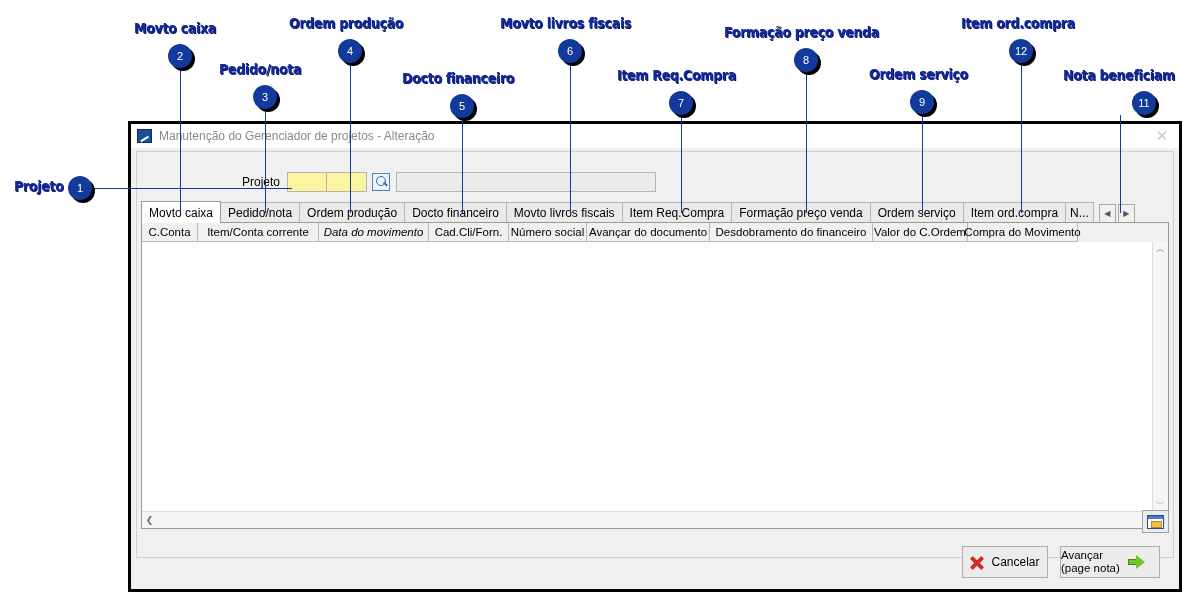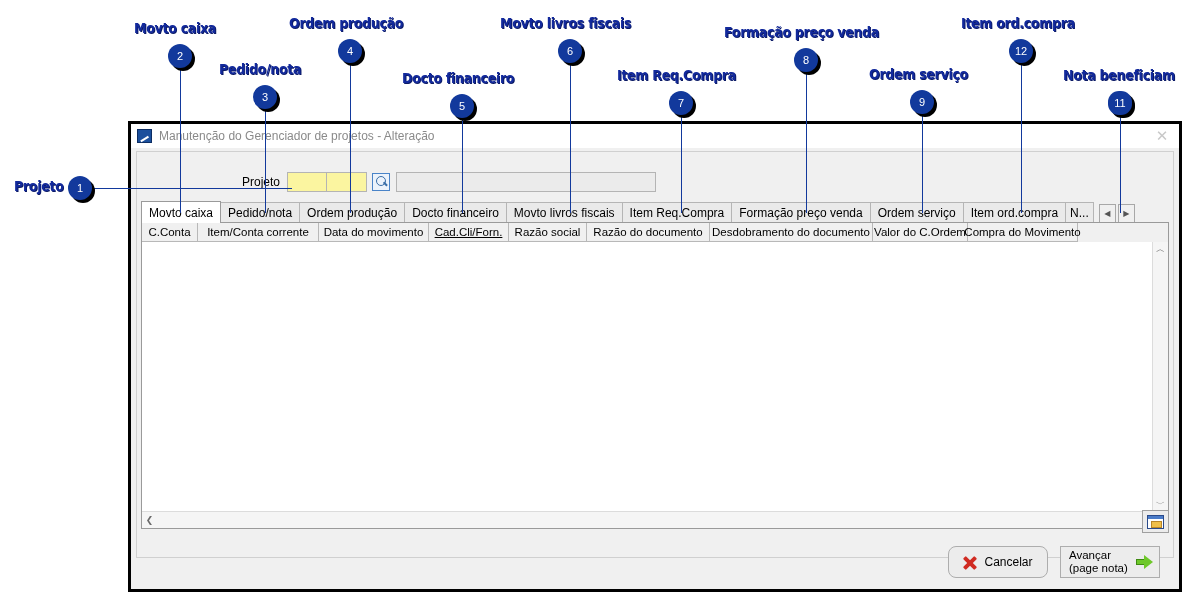--- a/index.html
+++ b/index.html
@@ -268,22 +268,22 @@
   .btn{
     position:absolute;top:8px;
     height:32px;
     background:#ececec;
     border:1px solid #adadad;
     box-sizing:border-box;
     display:flex;align-items:center;justify-content:center;
     font-size:12px;color:#000;
     gap:7px;
   }
-  #btn-cancelar{right:126px;width:100px;border-radius:8px;}
-  #btn-avancar{right:14px;width:100px;justify-content:flex-start;padding-left:8px;gap:5px;}
+  #btn-cancelar{right:126px;width:86px;}
+  #btn-avancar{right:14px;width:100px;justify-content:flex-start;padding-left:0;gap:5px;}
   .ico-x{
     width:14px;height:14px;position:relative;flex:0 0 auto;
   }
   .ico-x::before,.ico-x::after{
     content:"";position:absolute;left:-1px;top:6px;width:16px;height:4px;
     background:#d02b22;border-radius:1px;
   }
   .ico-x::before{transform:rotate(45deg);}
   .ico-x::after{transform:rotate(-45deg);}
   .avancar-text{
@@ -364,25 +364,25 @@
         <div class="tab-scroll">
           <div class="tab-arrow">◀</div>
           <div class="tab-arrow">▶</div>
         </div>
       </div>
 
       <div class="gridwrap">
         <div class="grid-head" id="grid-head-host">
             <div class="gh" style="width: 56px;">C.Conta</div>
             <div class="gh" style="width: 121px;">Item/Conta corrente</div>
-            <div class="gh" style="width: 110px;">Data do movimento</div>
-            <div class="gh" style="width: 80px; text-decoration: underline;">Cad.Cli/Forn.</div>
-            <div class="gh" style="width: 78px;">Razão social</div>
-            <div class="gh" style="width: 123px;">Razão do documento</div>
-            <div class="gh" style="width: 163px;">Desdobramento do documento</div>
+            <div class="gh" style="width: 110px; font-style: italic;">Data do movimento</div>
+            <div class="gh" style="width: 80px;">Cad.Cli/Forn.</div>
+            <div class="gh" style="width: 78px;">Número social</div>
+            <div class="gh" style="width: 123px;">Avançar do documento</div>
+            <div class="gh" style="width: 163px;">Desdobramento do financeiro</div>
             <div class="gh" style="width: 95px;">Valor do C.Ordem</div>
             <div class="gh" style="width: 110px;">Compra do Movimento</div>
           </div>
         <div class="grid-body"></div>
 
         <div class="vscroll">
           <div class="vs-arrow">︿</div>
           <div class="vs-arrow bottom">﹀</div>
         </div>
 
@@ -441,14 +441,14 @@
     <div class="callout-line" style="left: 806px; top: 72px; width: 1px; height: 141px;"></div>
     <div class="callout-circle" style="left: 794px; top: 48px;">8</div>
     <div class="callout-label" style="left: 869px; top: 66px;">Ordem serviço</div>
     <div class="callout-line" style="left: 922px; top: 114px; width: 1px; height: 99px;"></div>
     <div class="callout-circle" style="left: 910px; top: 90px;">9</div>
     <div class="callout-label" style="left: 961px; top: 15px;">Item ord.compra</div>
     <div class="callout-line" style="left: 1021px; top: 63px; width: 1px; height: 150px;"></div>
     <div class="callout-circle" style="left: 1009px; top: 39px;">12</div>
     <div class="callout-label" style="left: 1063px; top: 67px;">Nota beneficiam</div>
     <div class="callout-line" style="left: 1120px; top: 115px; width: 1px; height: 98px;"></div>
-    <div class="callout-circle" style="left: 1108px; top: 91px; border-radius: 11px;">11</div>
+    <div class="callout-circle" style="left: 1132px; top: 91px;">11</div>
   </div>
 
 </body></html>

